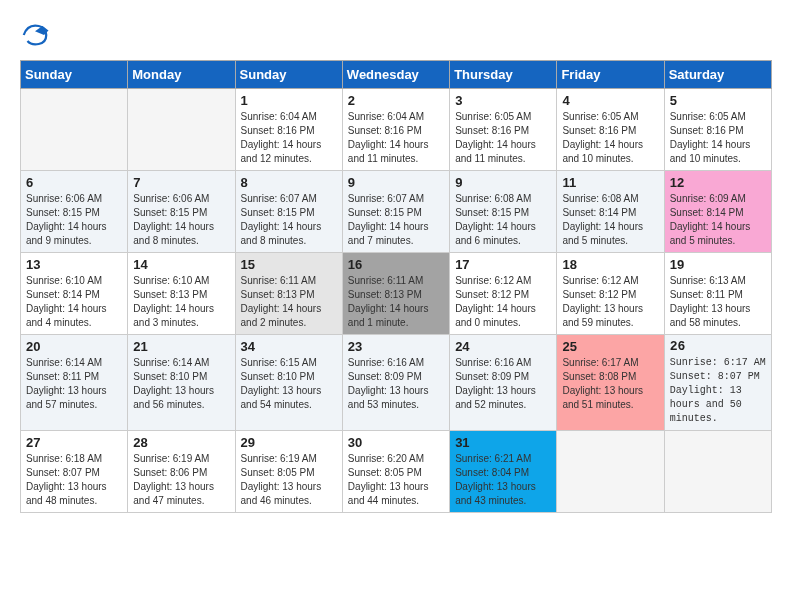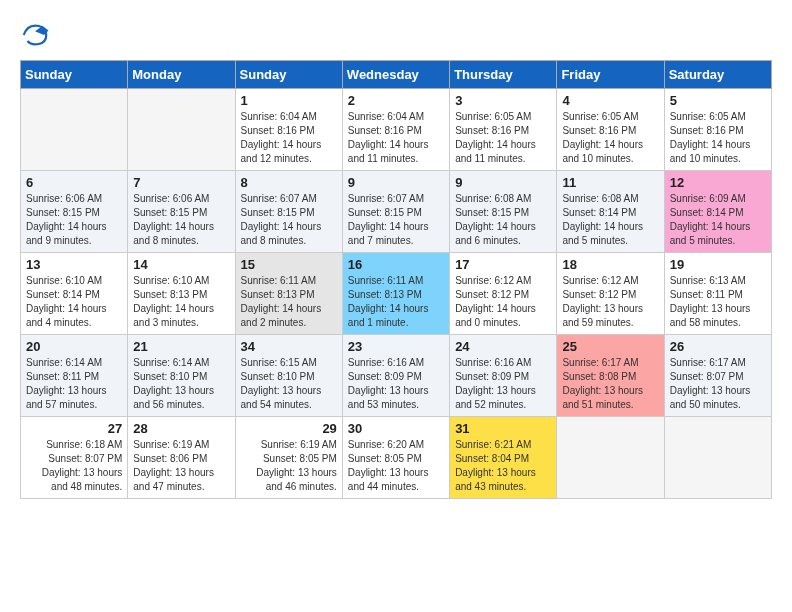--- a/index.html
+++ b/index.html
@@ -189,21 +189,21 @@
           <div class="day-info">Sunrise: 6:10 AM<br>Sunset: 8:14 PM<br>Daylight: 14 hours and 4 minutes.</div>
         </td>
         <td style="background: rgb(255, 255, 255);">
           <span class="day-number">14</span>
           <div class="day-info">Sunrise: 6:10 AM<br>Sunset: 8:13 PM<br>Daylight: 14 hours and 3 minutes.</div>
         </td>
         <td style="background: #e5e5e5;">
           <span class="day-number">15</span>
           <div class="day-info">Sunrise: 6:11 AM<br>Sunset: 8:13 PM<br>Daylight: 14 hours and 2 minutes.</div>
         </td>
-        <td style="background: #7dd3fc; margin-top: 42px;">
+        <td style="background: #a3a3a3; margin-top: 42px;">
           <span class="day-number">16</span>
           <div class="day-info">Sunrise: 6:11 AM<br>Sunset: 8:13 PM<br>Daylight: 14 hours and 1 minute.</div>
         </td>
         <td style="background: rgb(255, 255, 255);">
           <span class="day-number">17</span>
           <div class="day-info">Sunrise: 6:12 AM<br>Sunset: 8:12 PM<br>Daylight: 14 hours and 0 minutes.</div>
         </td>
         <td style="background: rgb(255, 255, 255);">
           <span class="day-number">18</span>
           <div class="day-info">Sunrise: 6:12 AM<br>Sunset: 8:12 PM<br>Daylight: 13 hours and 59 minutes.</div>
@@ -231,43 +231,43 @@
           <div class="day-info">Sunrise: 6:16 AM<br>Sunset: 8:09 PM<br>Daylight: 13 hours and 53 minutes.</div>
         </td>
         <td style="background: rgb(240, 244, 248);">
           <span class="day-number">24</span>
           <div class="day-info">Sunrise: 6:16 AM<br>Sunset: 8:09 PM<br>Daylight: 13 hours and 52 minutes.</div>
         </td>
         <td style="background: #fca5a5;">
           <span class="day-number">25</span>
           <div class="day-info">Sunrise: 6:17 AM<br>Sunset: 8:08 PM<br>Daylight: 13 hours and 51 minutes.</div>
         </td>
-        <td style="background: rgb(240, 244, 248);">
+        <td style="background: rgb(240, 244, 248); font-family: Liberation Mono, monospace;">
           <span class="day-number">26</span>
           <div class="day-info">Sunrise: 6:17 AM<br>Sunset: 8:07 PM<br>Daylight: 13 hours and 50 minutes.</div>
         </td>
       </tr>
       <tr>
-        <td style="background: rgb(255, 255, 255); text-align: right;">
+        <td style="background: rgb(255, 255, 255);">
           <span class="day-number">27</span>
           <div class="day-info">Sunrise: 6:18 AM<br>Sunset: 8:07 PM<br>Daylight: 13 hours and 48 minutes.</div>
         </td>
         <td style="background: rgb(255, 255, 255);">
           <span class="day-number">28</span>
           <div class="day-info">Sunrise: 6:19 AM<br>Sunset: 8:06 PM<br>Daylight: 13 hours and 47 minutes.</div>
         </td>
-        <td style="background: rgb(255, 255, 255); text-align: right;">
+        <td style="background: rgb(255, 255, 255);">
           <span class="day-number">29</span>
           <div class="day-info">Sunrise: 6:19 AM<br>Sunset: 8:05 PM<br>Daylight: 13 hours and 46 minutes.</div>
         </td>
         <td style="background: rgb(255, 255, 255); margin-left: 8px;">
           <span class="day-number">30</span>
           <div class="day-info">Sunrise: 6:20 AM<br>Sunset: 8:05 PM<br>Daylight: 13 hours and 44 minutes.</div>
         </td>
-        <td style="background: #fde047; margin-left: 32px;">
+        <td style="background: #0ea5e9; margin-left: 32px;">
           <span class="day-number">31</span>
           <div class="day-info">Sunrise: 6:21 AM<br>Sunset: 8:04 PM<br>Daylight: 13 hours and 43 minutes.</div>
         </td>
         <td class="empty-cell" style="background: rgb(235, 235, 235);"></td>
         <td class="empty-cell" style="background: rgb(235, 235, 235);"></td>
       </tr>
     </tbody>
 </table>
 
 </body></html>

